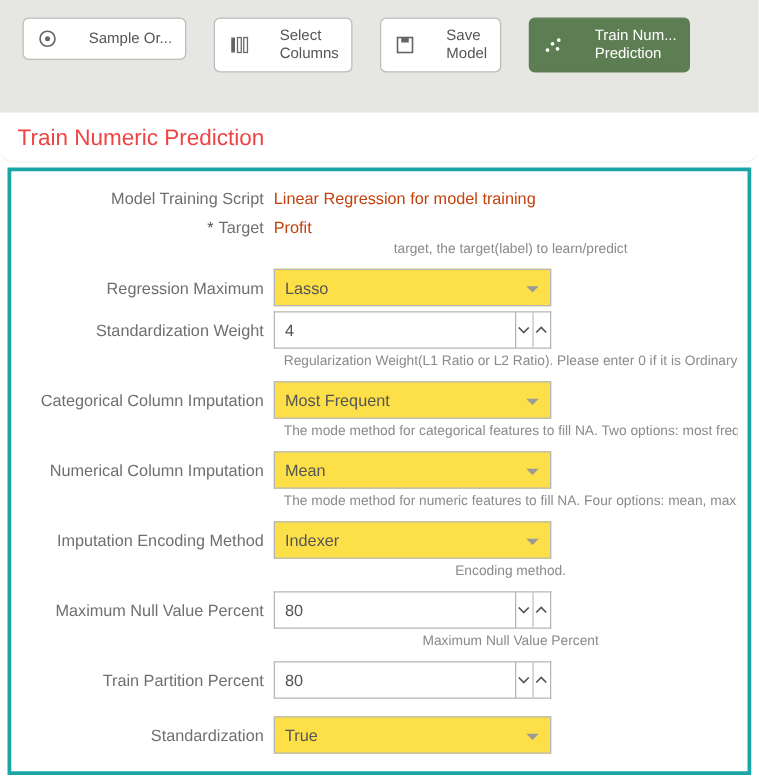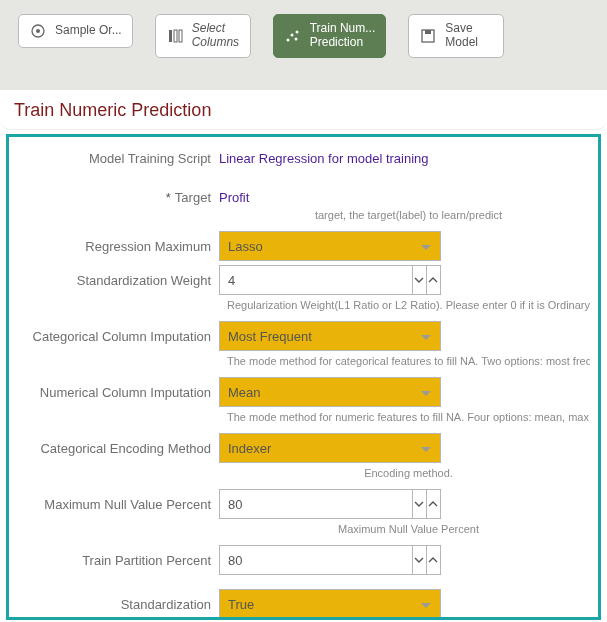--- a/index.html
+++ b/index.html
@@ -22,21 +22,21 @@
     padding: 14px 18px 0 18px;
     gap: 22px;
   }
   .wf-node {
     background: #fff;
     border: 1px solid #bbb;
     border-radius: 5px;
     padding: 7px 10px;
     display: flex;
     align-items: center;
-    gap: 8px;
+    gap: 24px;
     min-width: 96px;
     font-size: 12px;
     color: #555;
   }
   .wf-node.active {
     background: #5d7d52;
     border-color: #5d7d52;
     color: #fff;
   }
   .wf-icon {
@@ -45,21 +45,21 @@
     display: inline-flex;
     align-items: center;
     justify-content: center;
     flex-shrink: 0;
   }
   .wf-label { line-height: 1.15; display:block; }
 
   .title-row {
     padding: 10px 14px 8px 14px;
     font-size: 18px;
-    color: #7f1d1d;
+    color: #ef4444;
     border-bottom: 1px solid #eee;
     font-weight: 400;
     border-radius: 11px;
   }
 
   
   .frame {
     margin: 4px 6px 0 6px;
     border: 3px solid #1aa6a6;
     padding: 14px 0 10px 0;
@@ -74,21 +74,21 @@
   }
   .lbl {
     width: 210px;
     text-align: right;
     color: #6f6f6f;
     font-size: 13px;
     padding-right: 8px;
     flex-shrink: 0;
   }
   .val-link {
-    color: #4c1d95;
+    color: #c2410c;
     font-size: 13px;
   }
   .hint {
     display: flex;
     margin-bottom: 10px;
     padding: 0 8px 0 0;
     justify-content: center;
   }
   .hint .spacer { width: 218px; flex-shrink:0; }
   .hint .txt {
@@ -99,21 +99,21 @@
   }
   .req-star { color: #555; margin-right:4px; }
 
   
   .ctrl { display:flex; }
   .select {
     position: relative;
     width: 222px;
     height: 30px;
     border: 1px solid #b6b6b6;
-    background: #eab308;
+    background: #fde047;
     display: flex;
     align-items: center;
     padding: 0 10px 0 8px;
     font-size: 13px;
     color: #555;
     cursor: pointer;
   }
   .select::after {
     content: "";
     position: absolute;
@@ -164,57 +164,57 @@
     <span class="wf-label">Sample Or...</span>
   </div>
   <div class="wf-node">
     <span class="wf-icon">
       <svg viewBox="0 0 16 16" width="16" height="16">
           <rect x="2" y="2" width="3" height="12" fill="#666"></rect>
           <rect x="7" y="2" width="3" height="12" fill="none" stroke="#666"></rect>
           <rect x="12" y="2" width="3" height="12" fill="none" stroke="#666"></rect>
         </svg>
     </span>
-    <span class="wf-label" style="white-space:pre;font-style:italic;">Select
+    <span class="wf-label" style="white-space:pre;">Select
 Columns</span>
+  </div>
+  <div class="wf-node">
+    <span class="wf-icon">
+      <svg viewBox="0 0 16 16" width="16" height="16">
+          <rect x="2" y="2" width="12" height="12" fill="none" stroke="#666" stroke-width="1.3"></rect>
+          <rect x="5" y="2" width="6" height="4" fill="#666"></rect>
+        </svg>
+    </span>
+    <span class="wf-label" style="white-space:pre;">Save
+Model</span>
   </div>
   <div class="wf-node active">
     <span class="wf-icon">
       <svg viewBox="0 0 16 16" width="16" height="16">
           <circle cx="3" cy="12" r="1.5" fill="#fff"></circle>
           <circle cx="7" cy="7" r="1.5" fill="#fff"></circle>
           <circle cx="12" cy="4" r="1.5" fill="#fff"></circle>
           <circle cx="11" cy="11" r="1.5" fill="#fff"></circle>
         </svg>
     </span>
     <span class="wf-label" style="white-space:pre;">Train Num...
 Prediction</span>
   </div>
-  <div class="wf-node">
-    <span class="wf-icon">
-      <svg viewBox="0 0 16 16" width="16" height="16">
-          <rect x="2" y="2" width="12" height="12" fill="none" stroke="#666" stroke-width="1.3"></rect>
-          <rect x="5" y="2" width="6" height="4" fill="#666"></rect>
-        </svg>
-    </span>
-    <span class="wf-label" style="white-space:pre;">Save
-Model</span>
-  </div>
 </div>
 
 <div class="title-row">Train Numeric Prediction</div>
 
 <div class="frame">
 
   <div class="row">
     <span class="lbl">Model Training Script</span>
     <span class="val-link">Linear Regression for model training</span>
   </div>
 
-  <div class="row" style="margin-top:24px;">
+  <div class="row" style="margin-top:8px;">
     <span class="lbl"><span class="req-star">*</span><span>Target</span></span>
     <span class="val-link">Profit</span>
   </div>
   <div class="hint">
       <span class="spacer"></span>
       <span class="txt">target, the target(label) to learn/predict</span>
     </div>
 
   <div class="row">
     <span class="lbl">Regression Maximum</span>
@@ -262,21 +262,21 @@
     <div class="select">
         <span>Mean</span>
       </div>
   </div>
   <div class="hint">
       <span class="spacer"></span>
       <span class="txt">The mode method for numeric features to fill NA. Four options: mean, max, min, median. Default is m</span>
     </div>
 
   <div class="row">
-    <span class="lbl">Categorical Encoding Method</span>
+    <span class="lbl">Imputation Encoding Method</span>
     <div class="select">
         <span>Indexer</span>
       </div>
   </div>
   <div class="hint">
       <span class="spacer"></span>
       <span class="txt">Encoding method.</span>
     </div>
 
   <div class="row">

